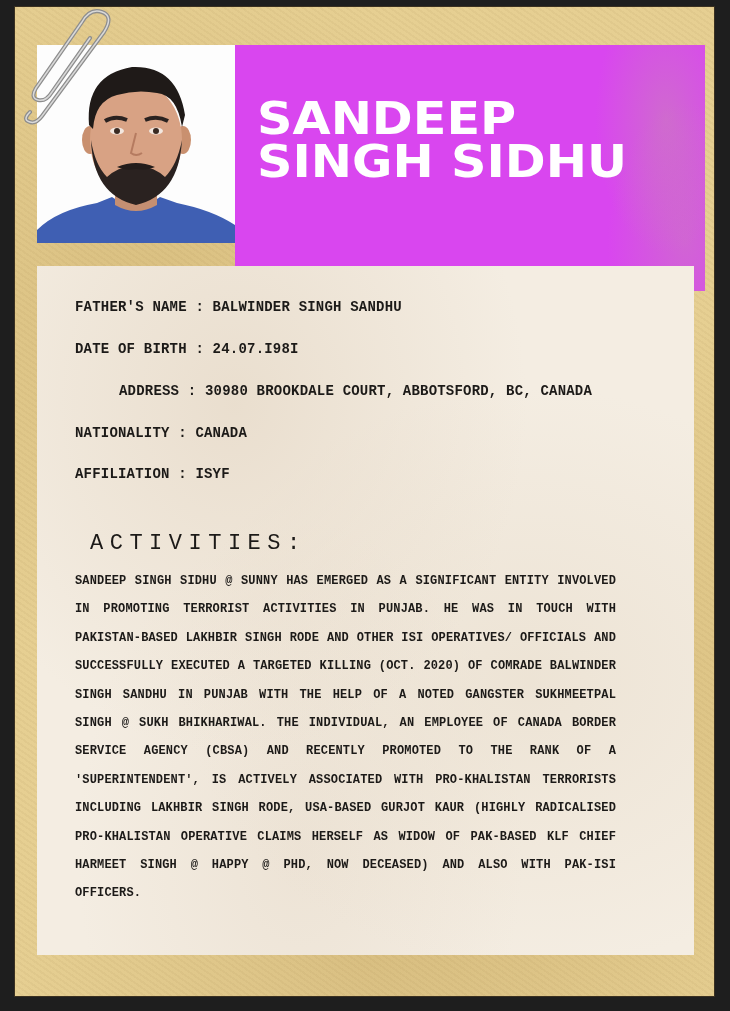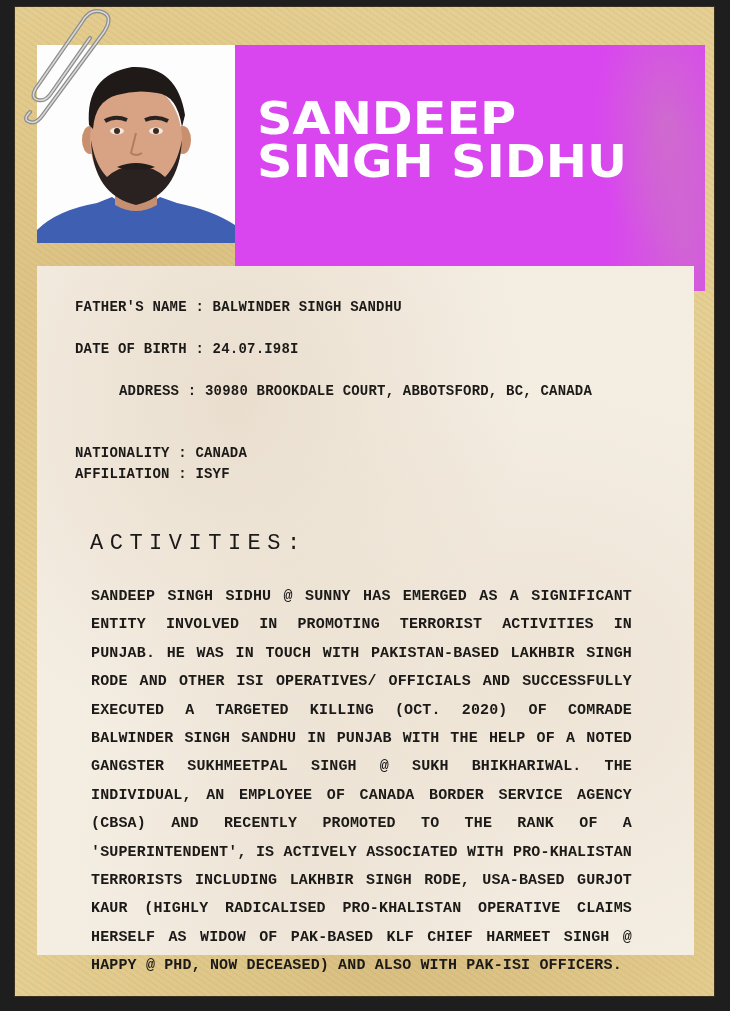--- a/index.html
+++ b/index.html
@@ -49,22 +49,22 @@
   }
   .field {
     position:absolute; left:38px; margin:0; font-weight:bold; font-size:14px; color:#1c1a18;
     white-space:nowrap; letter-spacing:0.2px;
   }
   .activities-heading {
     position:absolute; left:38px; top:250px; margin:15px; font-weight:normal; font-size:22px;
     letter-spacing:6.5px; color:#1c1a18; font-family:"Liberation Mono", monospace;
   }
   .activities-body {
-    position:absolute; left:38px; top:301px; width:541px; margin:16px;
-    font-weight:bold; font-size:15px; line-height:28.4px; color:#1c1a18;
+    position:absolute; left:38px; top:301px; width:541px; margin:0;
+    font-weight:bold; font-size:12px; line-height:28.4px; color:#1c1a18;
     text-align:justify; text-align-last:left; letter-spacing:0.15px;
   }
 </style>
 </head>
 <body>
 
 <div class="card"></div>
 
 <div class="photo">
   <svg width="198" height="198" viewBox="0 0 198 198">
@@ -106,18 +106,18 @@
   <h1 class="name">
     <span>SANDEEP</span>
     <span>SINGH SIDHU</span>
   </h1>
 </div>
 
 <div class="paper">
   <p class="field" style="top:33px;">FATHER'S NAME : BALWINDER SINGH SANDHU</p>
   <p class="field" style="top:75px;">DATE OF BIRTH : 24.07.I98I</p>
   <p class="field" style="top:117px;margin-left:44px;">ADDRESS : 30980 BROOKDALE COURT, ABBOTSFORD, BC, CANADA</p>
-  <p class="field" style="top:159px;margin-top:20px;">NATIONALITY : CANADA</p>
+  <p class="field" style="top:159px;">NATIONALITY : CANADA</p>
   <p class="field" style="top:200px;">AFFILIATION : ISYF</p>
 
   <h2 class="activities-heading">ACTIVITIES:</h2>
   <p class="activities-body">SANDEEP SINGH SIDHU @ SUNNY HAS EMERGED AS A SIGNIFICANT ENTITY INVOLVED IN PROMOTING TERRORIST ACTIVITIES IN PUNJAB. HE WAS IN TOUCH WITH PAKISTAN-BASED LAKHBIR SINGH RODE AND OTHER ISI OPERATIVES/ OFFICIALS AND SUCCESSFULLY EXECUTED A TARGETED KILLING (OCT. 2020) OF COMRADE BALWINDER SINGH SANDHU IN PUNJAB WITH THE HELP OF A NOTED GANGSTER SUKHMEETPAL SINGH @ SUKH BHIKHARIWAL. THE INDIVIDUAL, AN EMPLOYEE OF CANADA BORDER SERVICE AGENCY (CBSA) AND RECENTLY PROMOTED TO THE RANK OF A 'SUPERINTENDENT', IS ACTIVELY ASSOCIATED WITH PRO-KHALISTAN TERRORISTS INCLUDING LAKHBIR SINGH RODE, USA-BASED GURJOT KAUR (HIGHLY RADICALISED PRO-KHALISTAN OPERATIVE CLAIMS HERSELF AS WIDOW OF PAK-BASED KLF CHIEF HARMEET SINGH @ HAPPY @ PHD, NOW DECEASED) AND ALSO WITH PAK-ISI OFFICERS.</p>
 </div>
 
 </body></html>

